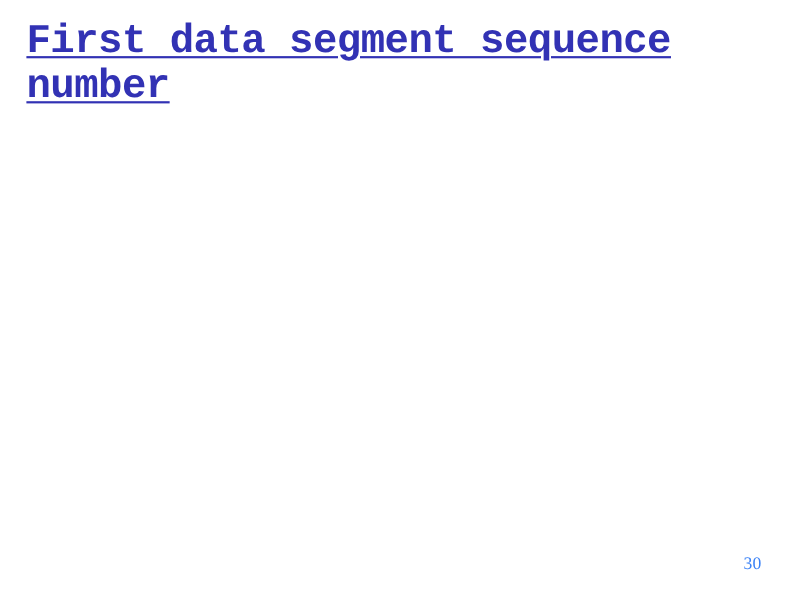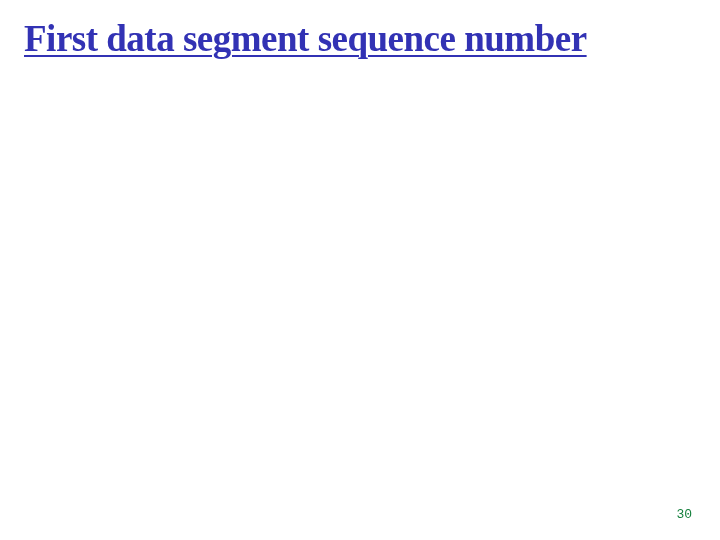--- a/index.html
+++ b/index.html
@@ -15,21 +15,21 @@
     position: relative;
     overflow: hidden;
   }
   .slide {
     width: 100%;
     height: 100%;
     padding: 18px 24px 24px 24px;
     position: relative;
   }
   .title {
-    font-family: Liberation Serif, serif;
+    font-family: Liberation Mono, monospace;
     font-size: 37px;
     line-height: 1.12;
     color: #3232b4;
     text-decoration: underline;
     text-decoration-thickness: 2px;
     text-underline-offset: 4px;
     letter-spacing: -0.5px;
     margin-bottom: 28px;
   }
   .body {
@@ -51,23 +51,23 @@
     font-family: "Comic Sans MS", "Comic Sans", cursive, sans-serif;
     font-size: 26px;
     line-height: 1.28;
     color: #000000;
     letter-spacing: -0.3px;
   }
   .page-number {
     position: absolute;
     right: 28px;
     bottom: 18px;
-    font-family: Liberation Mono, monospace;
-    font-size: 13px;
-    color: #15803d;
+    font-family: Liberation Serif, serif;
+    font-size: 16px;
+    color: #3b82f6;
   }
 </style>
 </head>
 <body>
 
 <div class="slide">
   <h1 class="title">First data segment sequence number</h1>
 
 
   <div class="page-number">30</div>

